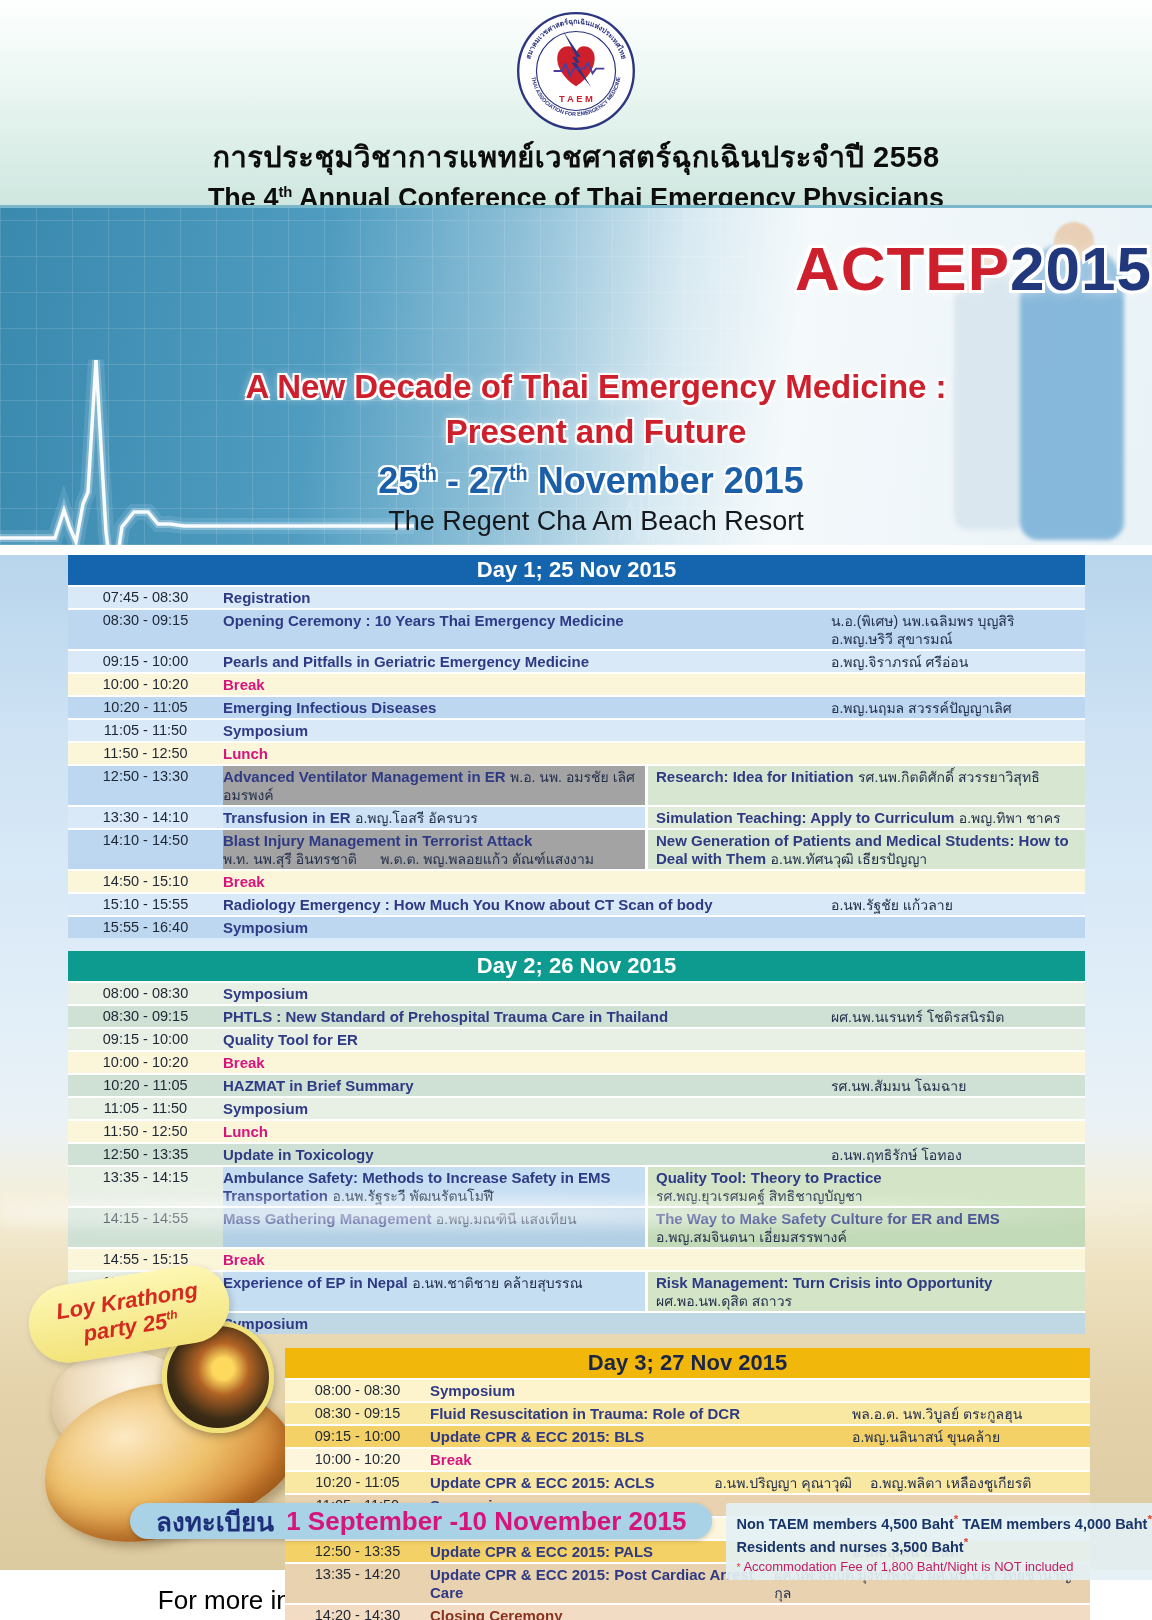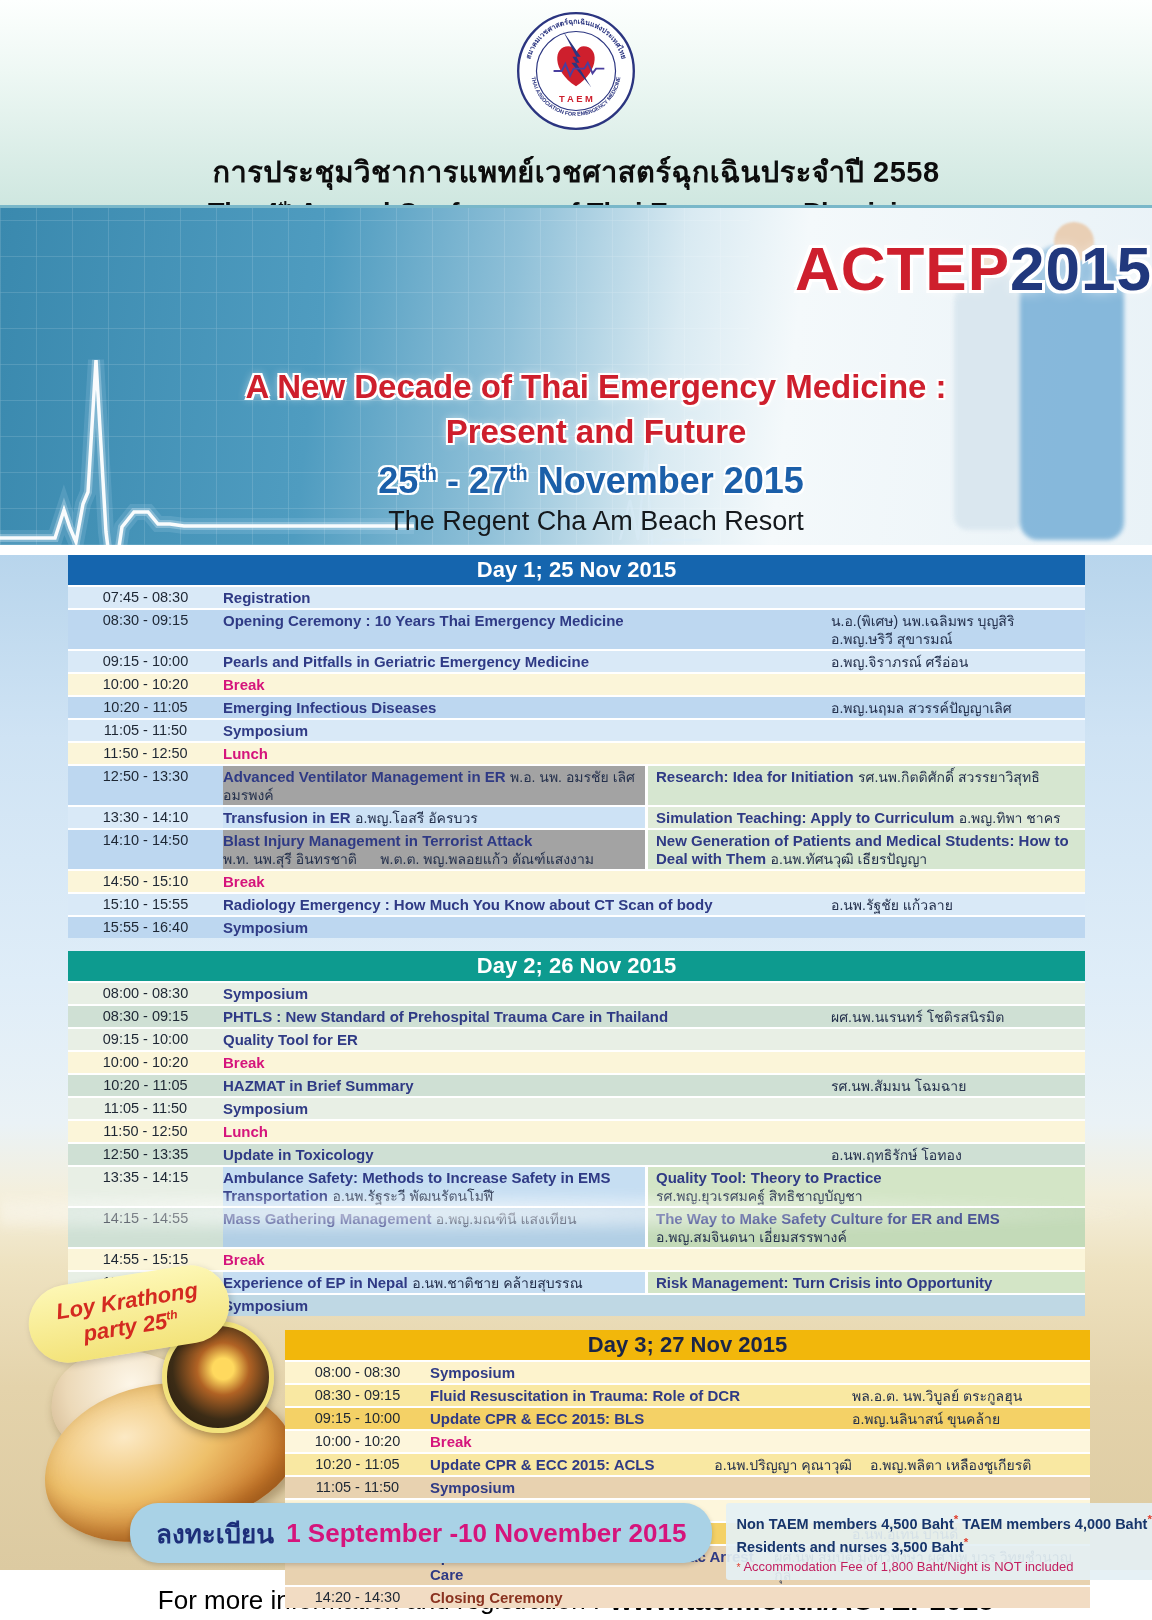--- a/index.html
+++ b/index.html
@@ -8,21 +8,21 @@
     width:1152px; height:1620px; overflow:hidden; position:relative;
     font-family:"Liberation Sans", sans-serif; background:#fff;
   }
 
   
   .top-band {
     height:205px; text-align:center;
     background:linear-gradient(180deg,#fdfffe 0%,#eef8f4 35%,#cfe7e0 100%);
   }
   .logo-wrap { padding-top:12px; }
-  .thai-title { font-size:29px; font-weight:bold; color:#0d0d0d; margin-top:15px; letter-spacing:.5px; }
+  .thai-title { font-size:29px; font-weight:bold; color:#0d0d0d; margin-top:0; letter-spacing:.5px; }
   .eng-title  { font-size:27px; font-weight:bold; color:#0d0d0d; margin-top:3px; }
   .eng-title sup, .date sup, .loy sup { font-size:.55em; }
 
   
   .hero {
     position:relative; height:340px; overflow:hidden;
     border-top:3px solid #79b7c9;
     background:linear-gradient(97deg,#3a89ae 0%,#4f9cc0 28%,#8fc0d8 44%,#d9eaf2 58%,#f4f9fb 68%,#e9f2f7 100%);
   }
   .hero::before { 
@@ -118,21 +118,21 @@
     background:radial-gradient(ellipse at 35% 30%, #fce9c4, #eec06a 40%, #d08030 72%, #9c5a1c 100%);
     border-radius:45% 55% 60% 40% / 55% 60% 40% 45%; transform:rotate(-12deg);
     box-shadow:inset -8px -10px 24px rgba(120,60,10,.5), 4px 6px 10px rgba(90,60,20,.35); }
   .scallop { position:absolute; left:52px; top:796px; width:152px; height:112px;
     background:radial-gradient(ellipse at 50% 30%, #fdf6e8, #ecd9b8 60%, #cdb088 100%);
     border-radius:50% 50% 45% 45%; transform:rotate(8deg);
     box-shadow:2px 4px 8px rgba(90,60,20,.3); }
 
   
   .reg { position:absolute; left:130px; top:948px; display:flex; align-items:flex-start; gap:14px; z-index:4; }
-  .pill { height:60px; border-radius:28px; background:#a9d2e6; display:flex; align-items:center;
+  .pill { height:36px; border-radius:28px; background:#a9d2e6; display:flex; align-items:center;
           padding:0 26px; gap:12px; box-shadow:0 2px 5px rgba(0,0,0,.18); white-space:nowrap; }
   .pill .th { color:#1d2f7a; font-weight:bold; font-size:26px; }
   .pill .period { color:#d5147c; font-weight:bold; font-size:26px; }
   .prices { background:rgba(228,240,244,.92); width:446px; padding:7px 10px 6px; border-radius:3px; }
   .price-line { color:#17356b; font-weight:bold; font-size:14.5px; line-height:17px; }
   .star { color:#e03c2c; font-size:.8em; vertical-align:super; }
   .note { color:#c21d5e; font-size:13px; margin-top:3px; }
   .note .star { vertical-align:baseline; }
 
   
@@ -365,20 +365,21 @@
       <div class="cell">
           <span class="bt grow">Break</span>
         </div>
     </div>
     <div class="row bgA2">
       <div class="time">15:15 - 15:55</div>
       <div class="cell split">
         <div class="lcol lc2"><span class="title">Experience of EP in Nepal</span> <span class="spk">อ.นพ.ชาติชาย คล้ายสุบรรณ</span></div>
         <div class="rcol rc2">
             <div class="title">Risk Management: Turn Crisis into Opportunity</div>
+            <div class="spk">ผศ.พอ.นพ.ดุสิต สถาวร</div>
           </div>
       </div>
     </div>
     <div class="row bgC2">
       <div class="time">15:55 - 16:40</div>
       <div class="cell">
           <span class="title grow">Symposium</span>
         </div>
     </div>
   </div>

